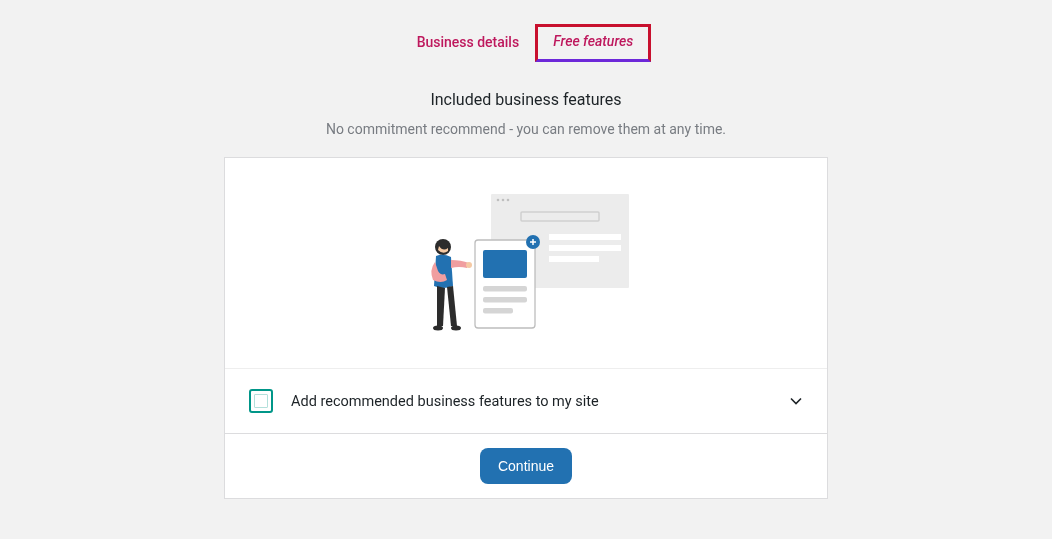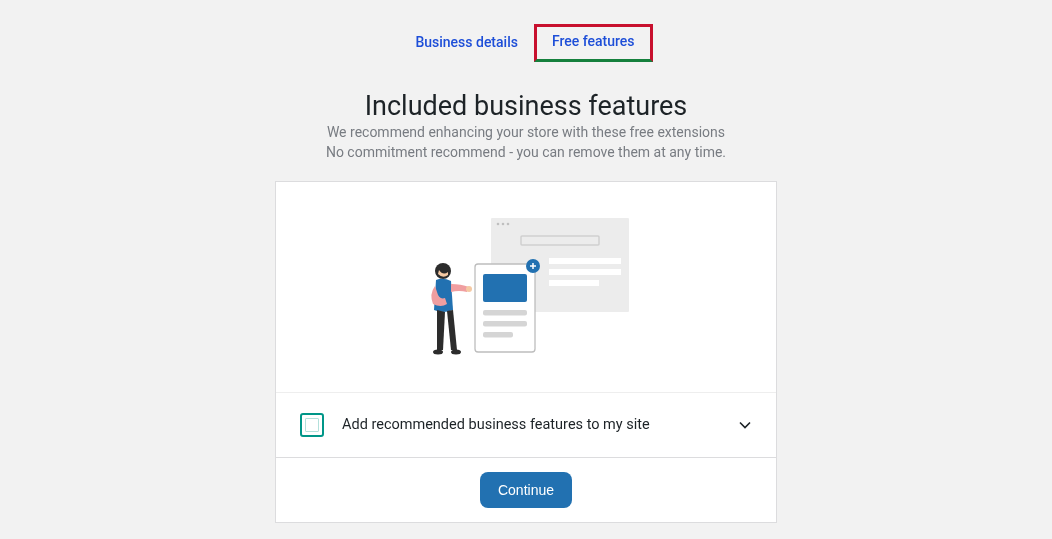--- a/index.html
+++ b/index.html
@@ -17,46 +17,48 @@
       padding-top: 24px;
     }
     .tabs {
       display: flex;
       gap: 0;
       margin-bottom: 28px;
     }
     .tab {
       padding: 10px 16px 12px;
       font-size: 14px;
-      color: #1d4ed8;
+      color: #be185d;
       font-weight: 500;
       cursor: pointer;
       position: relative;
     }
     .tab.active {
-      border-bottom: 3px solid #15803d;
+      border-bottom: 3px solid #6d28d9;
+      font-style: italic;
     }
     .tab-highlight {
       border: 3px solid #c8102e;
       padding: 6px 15px 10px;
     }
     .heading {
-      font-size: 27px;
+      font-size: 16px;
       font-weight: 400;
       color: #1d2327;
+      margin-bottom: 10px;
     }
     .subtext {
       font-size: 14px;
       color: #787c82;
       text-align: center;
       line-height: 1.45;
       margin-bottom: 18px;
     }
     .card {
-      width: 502px;
+      width: 604px;
       background: #fff;
       border: 1px solid #dcdcde;
     }
     .illustration {
       display: flex;
       justify-content: center;
       padding: 30px 20px 30px;
     }
     .row {
       display: flex;
@@ -117,21 +119,20 @@
       <span>Business details</span>
     </div>
     <div class="tab active tab-highlight">
       <span>Free features</span>
     </div>
   </div>
 
   <h1 class="heading">Included business features</h1>
 
   <div class="subtext">
-    <div>We recommend enhancing your store with these free extensions</div>
     <div>No commitment recommend - you can remove them at any time.</div>
   </div>
 
   <div class="card">
 
     <div class="illustration">
       <svg width="210" height="150" viewBox="0 0 210 150">
 
         <rect x="70" y="6" width="138" height="94" fill="#ececec" rx="1"></rect>
         <circle cx="77" cy="12" r="1.3" fill="#bfbfbf"></circle>

